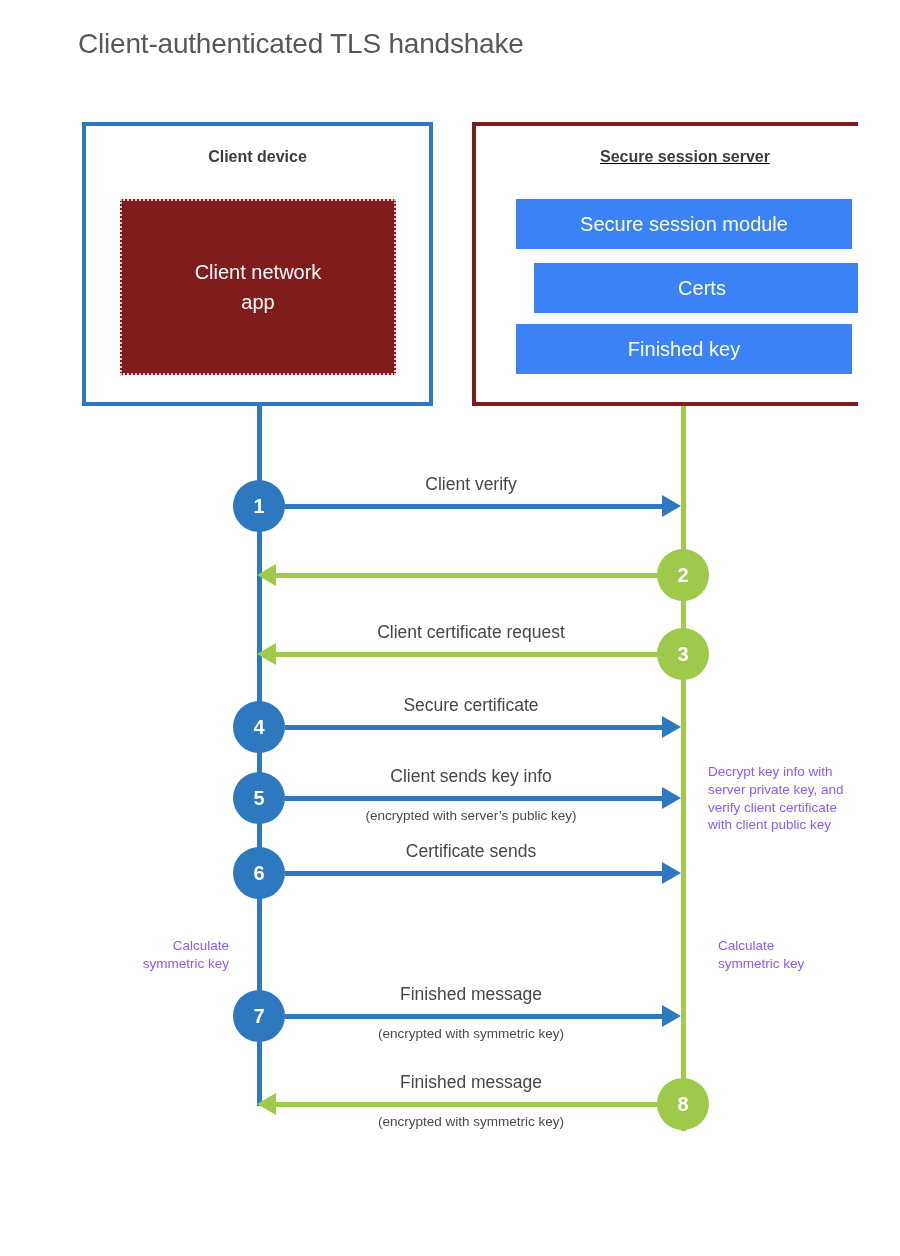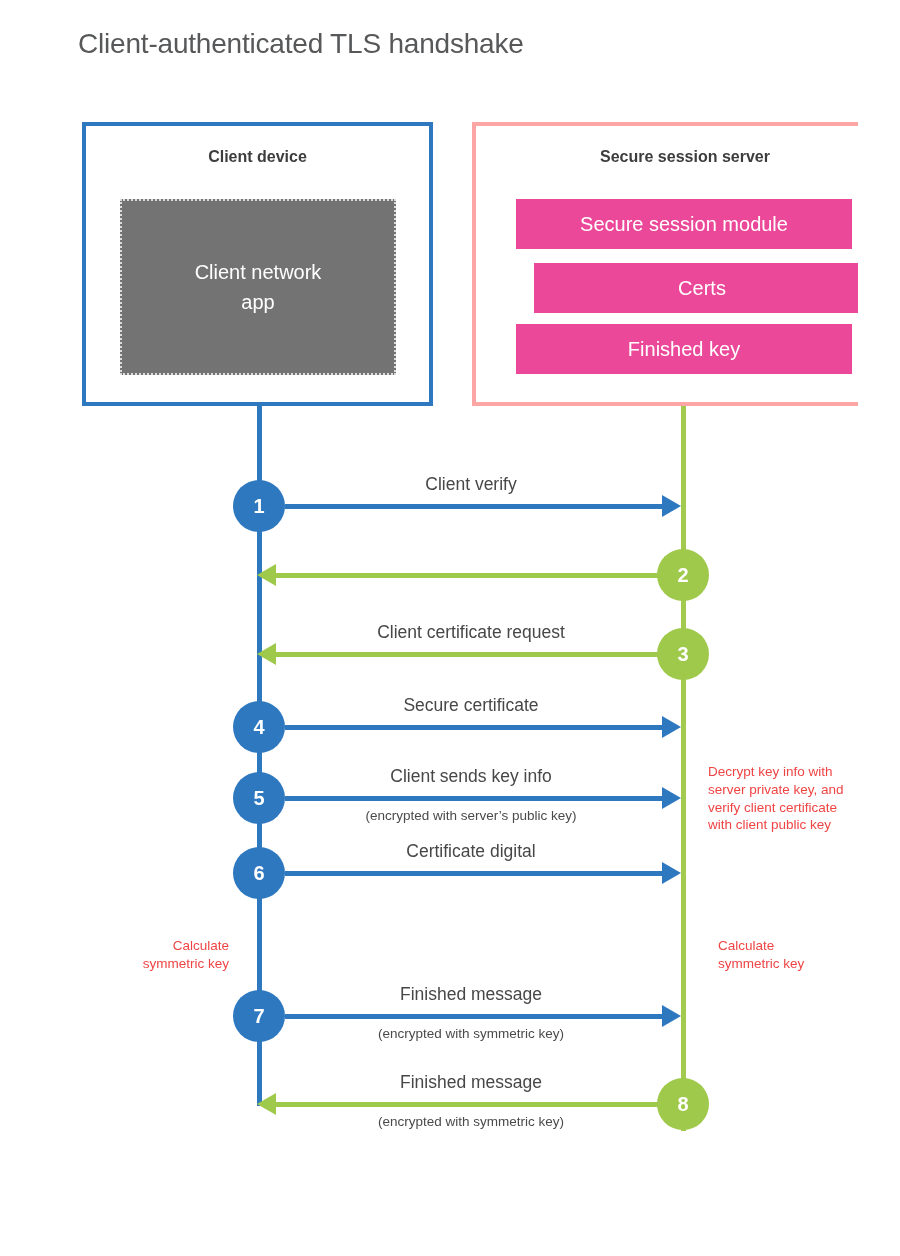--- a/index.html
+++ b/index.html
@@ -11,34 +11,34 @@
   }
   .page-title {
     position:absolute; left:36px; top:28px;
     font-size:28px; font-weight:400; color:#57585a; letter-spacing:-0.2px;
   }
   
   .actor-box {
     position:absolute; top:122px; height:284px; background:#ffffff;
   }
   .actor-box.client { left:40px;  width:351px; border:4px solid #2e78c0; }
-  .actor-box.server { left:430px; width:426px; border:4px solid #fca5a5; }
+  .actor-box.server { left:430px; width:426px; border:4px solid #7f1d1d;text-decoration:underline; }
   .actor-title {
     margin-top:22px; text-align:center;
     font-size:16px; font-weight:bold; color:#3d3d3d;
   }
   .app-box {
     position:absolute; left:34px; top:73px; width:276px; height:176px;
-    background:#737373; border:2px dotted rgba(255,255,255,0.75);
+    background:#7f1d1d; border:2px dotted rgba(255,255,255,0.75);
     display:flex; align-items:center; justify-content:center; text-align:center;
     color:#ffffff; font-size:20px; line-height:1.5; white-space:pre-line;
   }
   .module-bar {
     position:absolute; left:40px; width:336px; height:50px;
-    background:#ec4899;
+    background:#3b82f6;
     display:flex; align-items:center; justify-content:center;
     color:#ffffff; font-size:20px;
   }
   .module-bar.m0 { top:73px; }
   .module-bar.m1 { top:137px;margin-left:18px; }
   .module-bar.m2 { top:198px; }
   
   .lifeline { position:absolute; width:5px; }
   .lifeline.client { left:215px; top:406px; height:700px; background:#2e78c0; }
   .lifeline.server { left:639px; top:406px; height:725px; background:#a1ca4e; }
@@ -67,21 +67,21 @@
     border-top:11px solid transparent; border-bottom:11px solid transparent;
     border-left:19px solid #2e78c0;
   }
   .tri-left {
     left:215px;
     border-top:11px solid transparent; border-bottom:11px solid transparent;
     border-right:19px solid #9fc94a;
   }
   
   .side-note {
-    position:absolute; font-size:13.5px; color:#ef4444;
+    position:absolute; font-size:13.5px; color:#8b5cf6;
     line-height:1.32; white-space:pre-line;
   }
   .note-decrypt { left:666px; top:763px; width:175px; text-align:left; }
   .note-calc-left { left:60px; top:937px; width:127px; text-align:right; }
   .note-calc-right { left:676px; top:937px; width:140px; text-align:left; }
 </style>
 </head>
 <body>
 
 <div class="canvas">
@@ -122,21 +122,21 @@
   <div class="hline blue" style="top:725px"></div>
   <div class="tri tri-right" style="top:716px"></div>
   <div class="step-circle blue" style="top:701px">4</div>
 
   <div class="msg-label" style="top:766px">Client sends key info</div>
   <div class="hline blue" style="top:796px"></div>
   <div class="tri tri-right" style="top:787px"></div>
   <div class="step-circle blue" style="top:772px">5</div>
   <div class="msg-sub" style="top:808px">(encrypted with server’s public key)</div>
 
-  <div class="msg-label" style="top:841px">Certificate digital</div>
+  <div class="msg-label" style="top:841px">Certificate sends</div>
   <div class="hline blue" style="top:871px"></div>
   <div class="tri tri-right" style="top:862px"></div>
   <div class="step-circle blue" style="top:847px">6</div>
 
   <div class="msg-label" style="top:984px">Finished message</div>
   <div class="hline blue" style="top:1014px"></div>
   <div class="tri tri-right" style="top:1005px"></div>
   <div class="step-circle blue" style="top:990px">7</div>
   <div class="msg-sub" style="top:1026px">(encrypted with symmetric key)</div>
 

